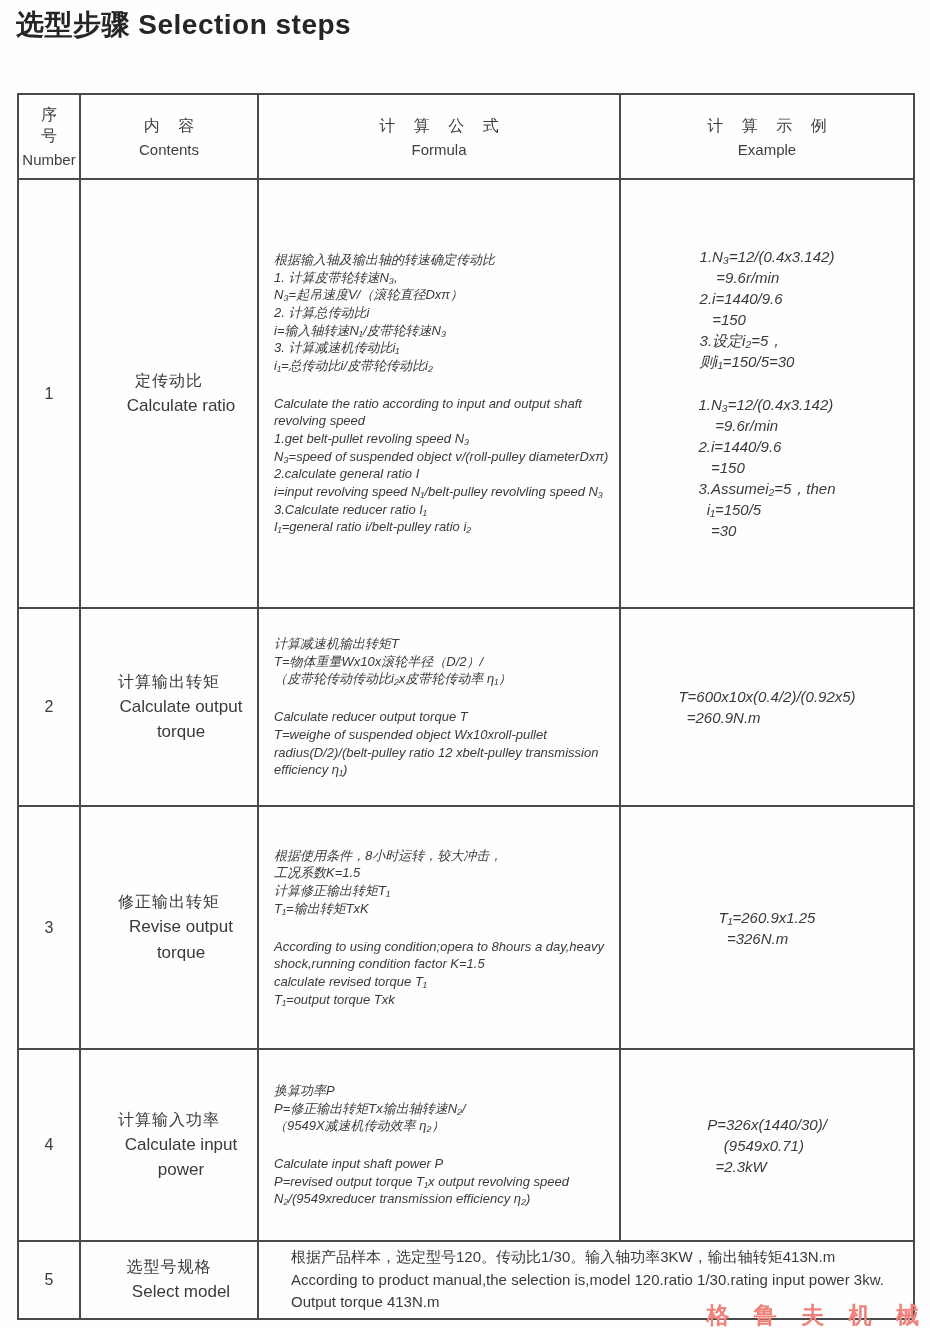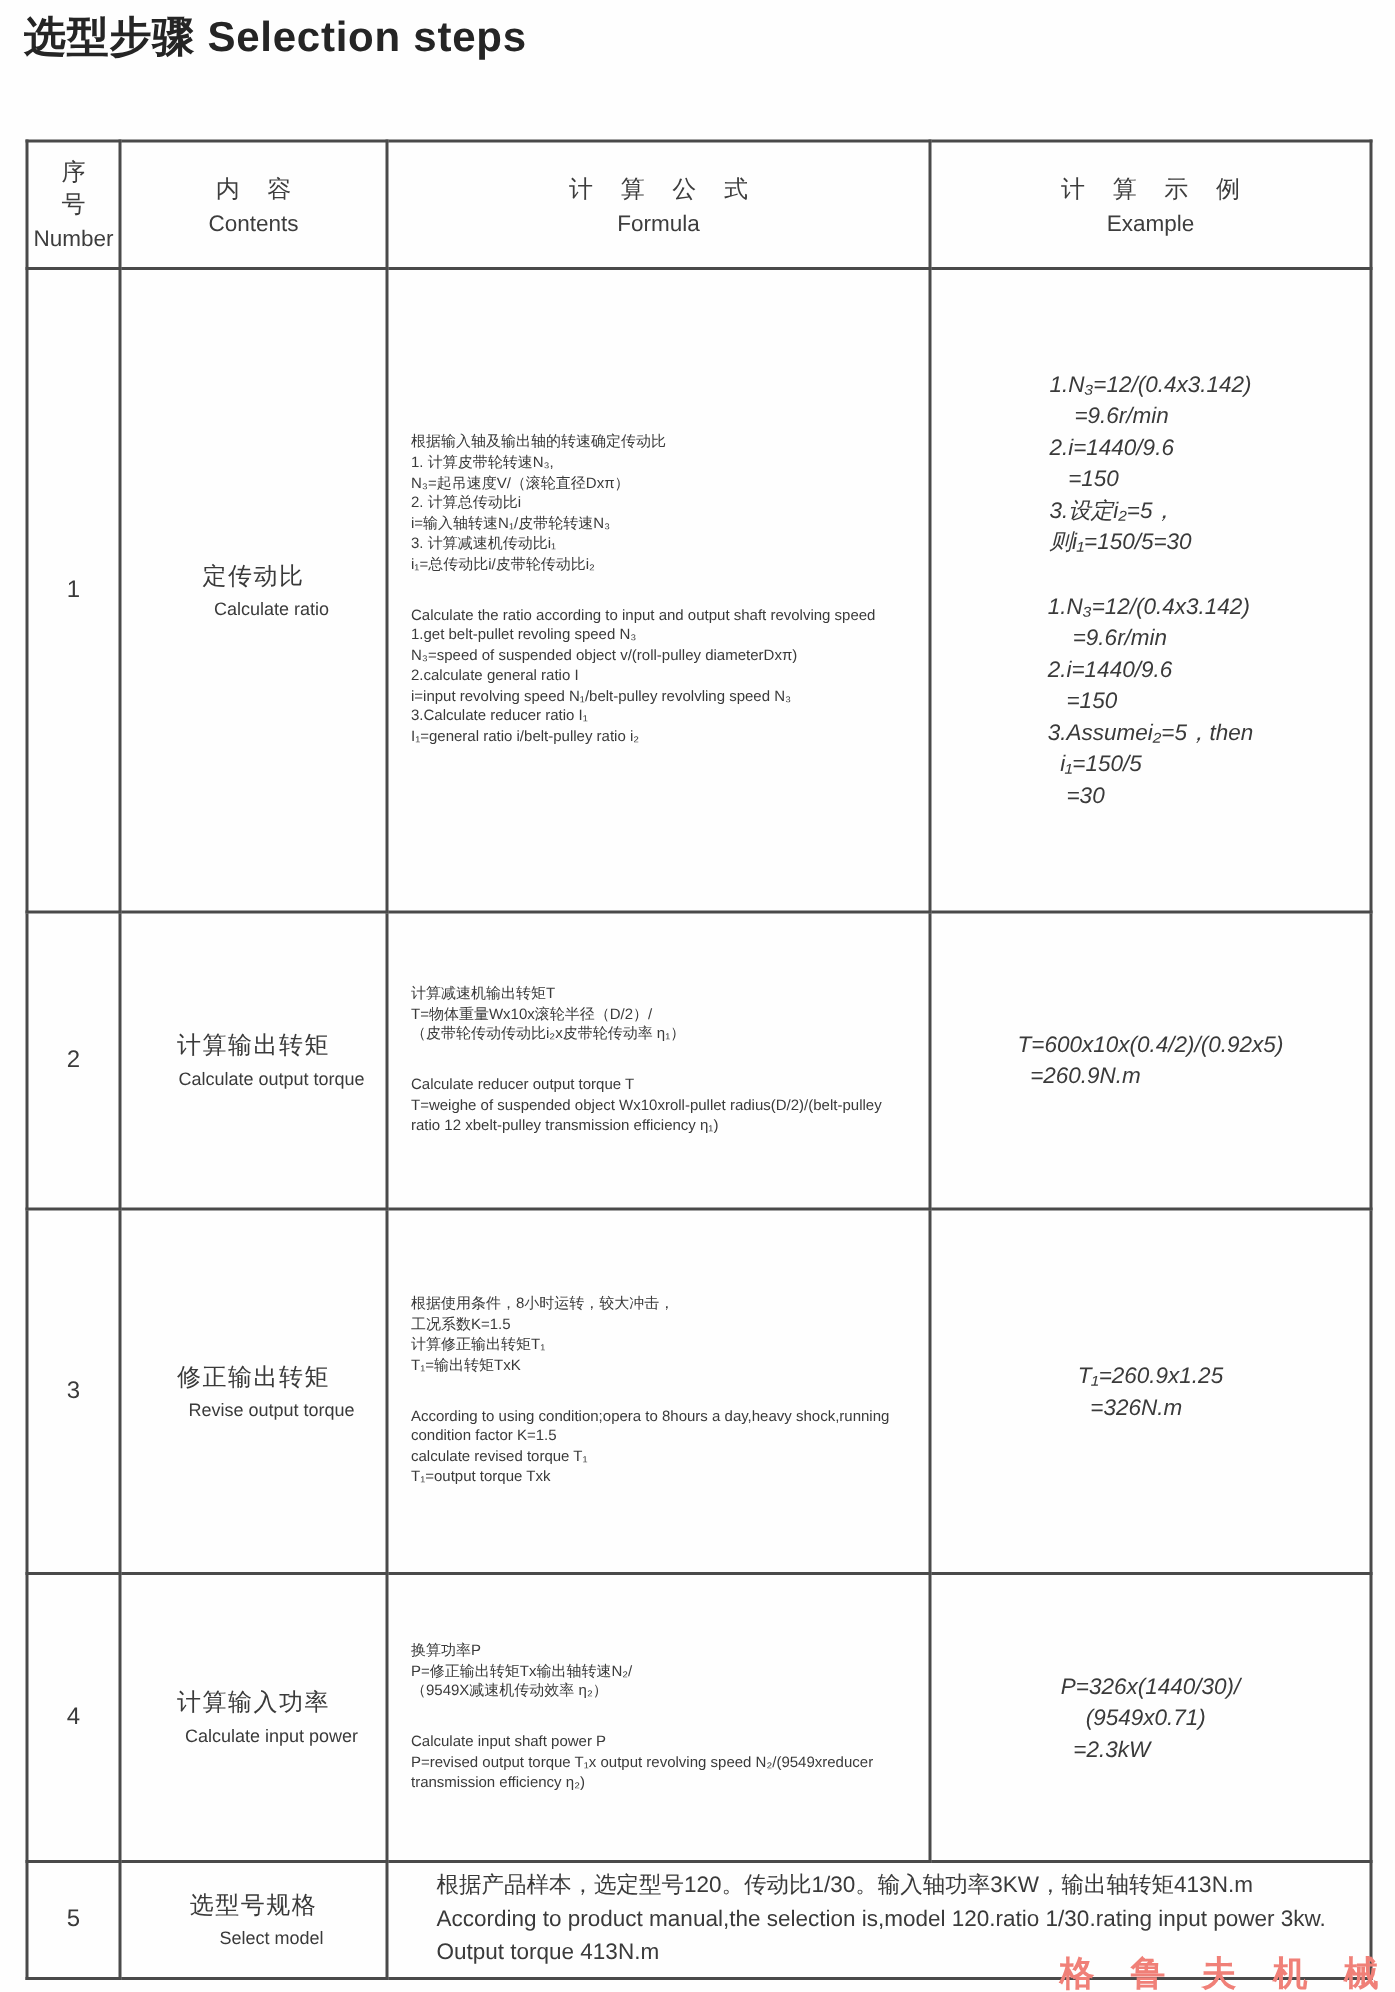--- a/index.html
+++ b/index.html
@@ -33,23 +33,23 @@
 
   tr.r1 { height:429px; }
   tr.r2 { height:198px; }
   tr.r3 { height:243px; }
   tr.r4 { height:192px; }
   tr.r5 { height:78px;  }
 
   td.num { text-align:center; font-size:16px; }
   td.contents { text-align:center; font-size:15px; line-height:1.5; }
   td.contents .zh { display:block; font-size:16px; letter-spacing:1px; }
-  td.contents .en { display:block; font-size:12px;margin-left:24px; }
-
-  td.formula { padding:10px 10px 10px 15px; font-size:10px; line-height:1.36; text-align:left; }
+  td.contents .en { display:block; font-size:17px;margin-left:24px; }
+
+  td.formula { padding:10px 10px 10px 15px; font-size:13px; line-height:1.36; text-align:left;font-style:italic; }
   td.formula .block { white-space:pre-wrap; }
   td.formula .block.en { margin-top:20px; }
 
   td.example { text-align:center; font-size:15px;font-style:italic; }
   td.example .inner { display:inline-block; text-align:left; white-space:pre-wrap; line-height:1.4; }
   td.example .inner.en { margin-top:22px; }
 
   td.merged { padding:4px 12px 4px 32px; font-size:15px; line-height:1.5; text-align:left; white-space:pre-wrap;margin-top:44px; }
 
   .watermark {

